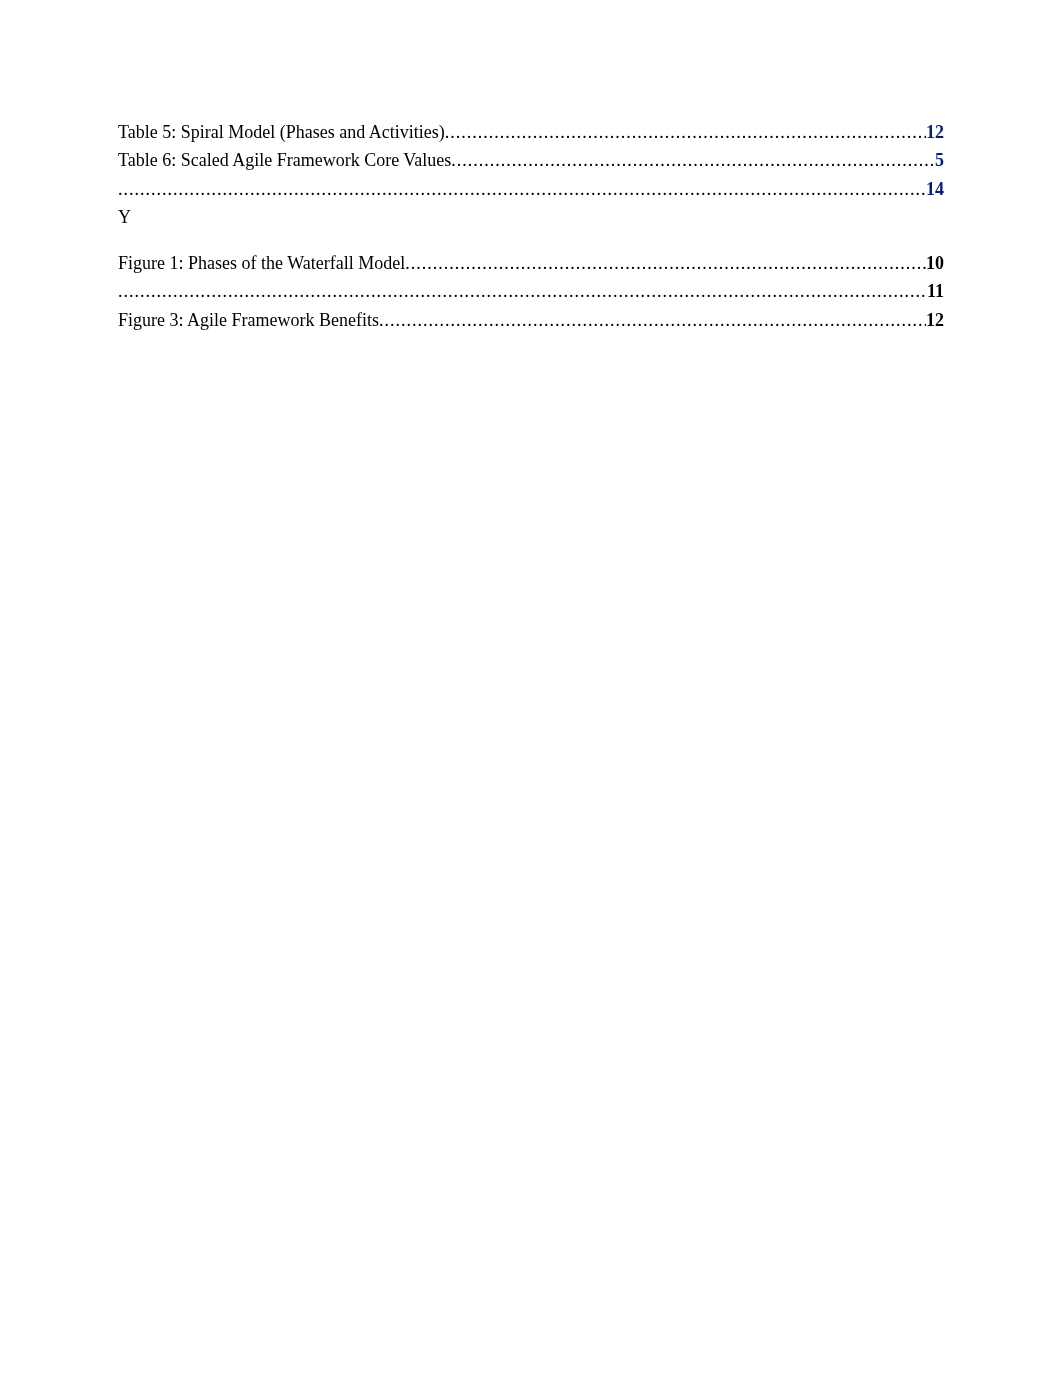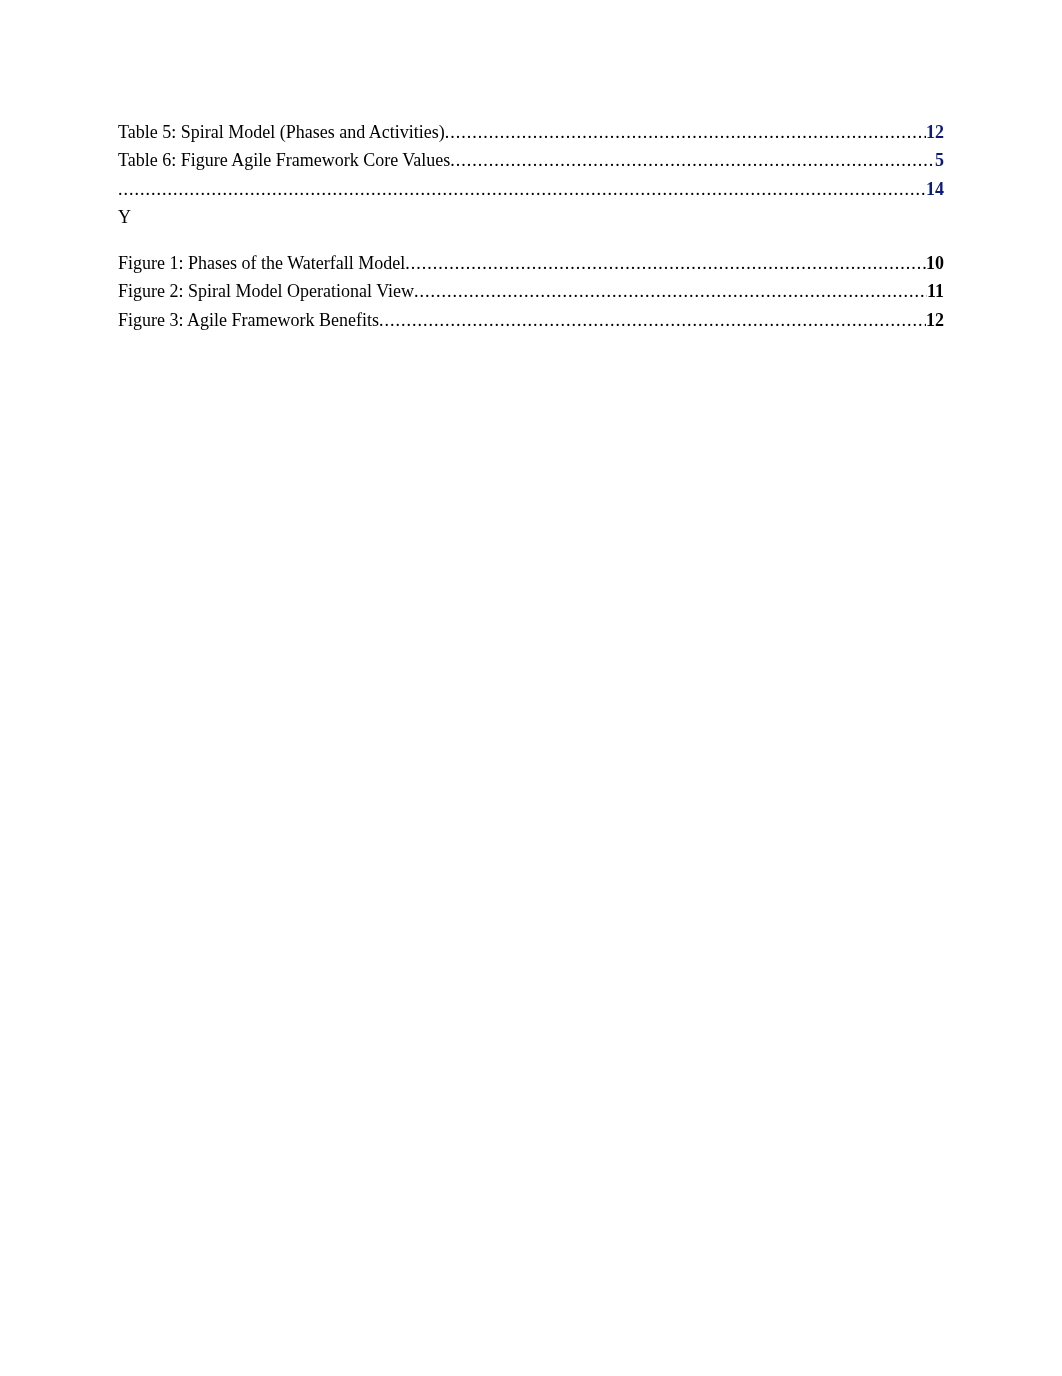--- a/index.html
+++ b/index.html
@@ -52,40 +52,39 @@
 </head>
 <body>
 
 <div class="tables-block">
   <div class="toc-entry">
     <span class="toc-title link">Table 5: Spiral Model (Phases and Activities)</span>
     <span class="toc-dots link">................................................................................................................................................................................................................................................................</span>
     <span class="toc-page link">12</span>
   </div>
   <div class="toc-entry">
-    <span class="toc-title link">Table 6: Figure Agile Framework Core Values</span>
+    <span class="toc-title link">Table 6: Scaled Agile Framework Core Values</span>
     <span class="toc-dots link">................................................................................................................................................................................................................................................................</span>
     <span class="toc-page link">5</span>
   </div>
   <div class="toc-entry">
     <span class="toc-dots link">................................................................................................................................................................................................................................................................</span>
     <span class="toc-page link">14</span>
   </div>
 </div>
 
 <div class="stray">Y</div>
 
 <div class="figures-block">
   <div class="toc-entry">
     <span class="toc-title">Figure 1: Phases of the Waterfall Model</span>
     <span class="toc-dots">................................................................................................................................................................................................................................................................</span>
     <span class="toc-page">10</span>
   </div>
   <div class="toc-entry">
-    <span class="toc-title">Figure 2: Spiral Model Operational View</span>
     <span class="toc-dots">................................................................................................................................................................................................................................................................</span>
     <span class="toc-page">11</span>
   </div>
   <div class="toc-entry">
     <span class="toc-title">Figure 3: Agile Framework Benefits</span>
     <span class="toc-dots">................................................................................................................................................................................................................................................................</span>
     <span class="toc-page">12</span>
   </div>
 </div>
 

